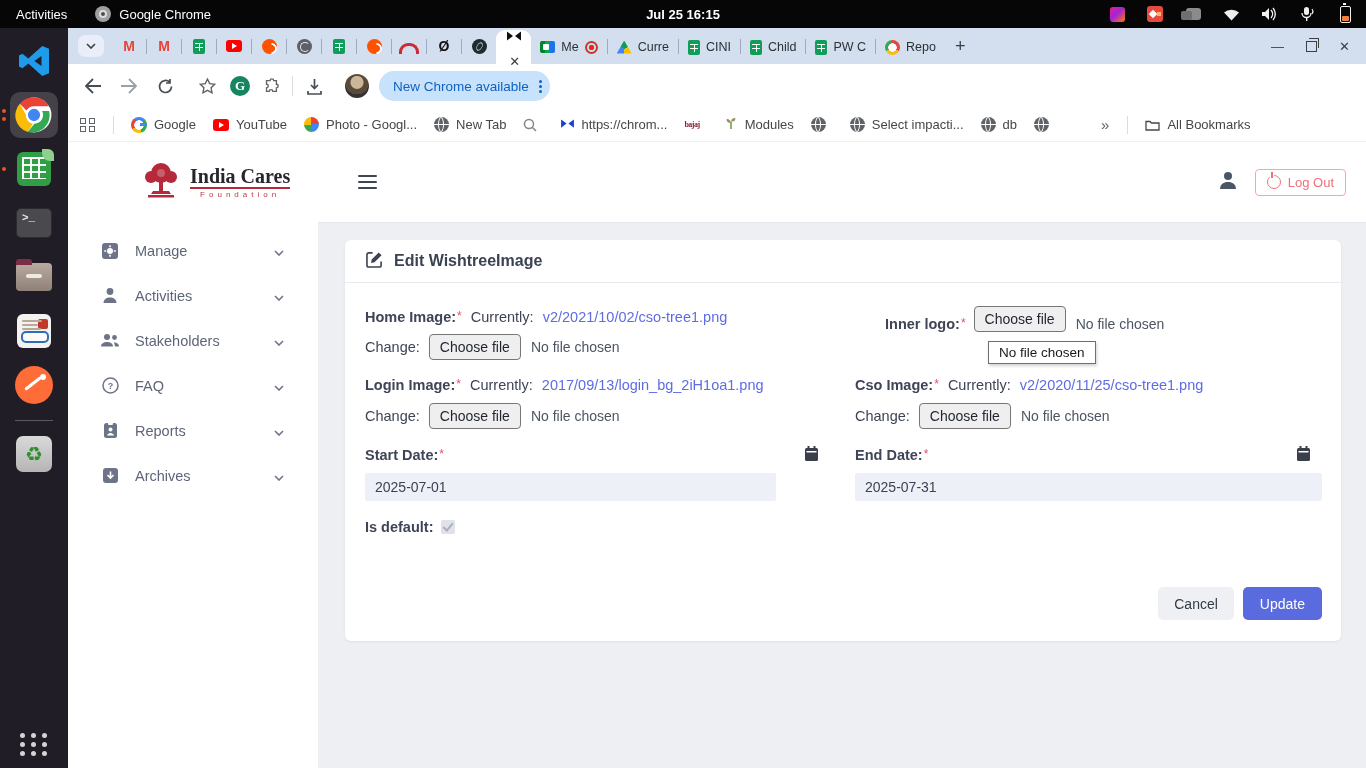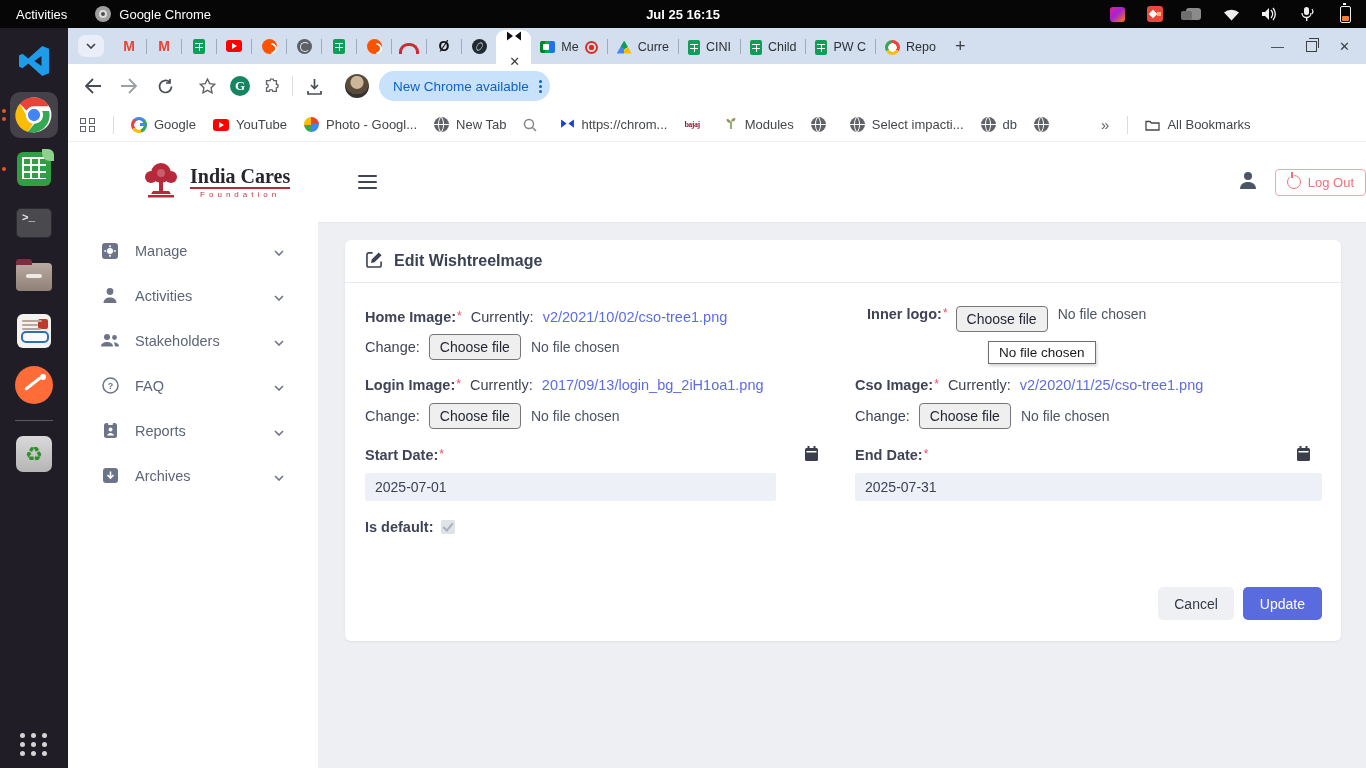--- a/index.html
+++ b/index.html
@@ -126,21 +126,21 @@
   
   .page{position:absolute;left:68px;top:142px;right:0;bottom:0;background:#edeff3;z-index:20;}
   .page-header{position:absolute;left:0;top:0;right:0;height:80px;background:#fff;display:flex;align-items:center;box-shadow:0 1px 0 rgba(40,50,80,.04);}
   .brand{margin-left:72px;display:flex;align-items:center;gap:8px;}
   .brand-tree{color:#b5293a;}
   .brand-text{display:flex;flex-direction:column;line-height:1;}
   .brand-name{font-family:"Liberation Serif",serif;font-weight:700;font-size:20px;color:#26262e;border-bottom:2px solid #b5293a;padding-bottom:1px;}
   .brand-tag{font-size:8px;letter-spacing:4px;color:#c03a44;margin-top:2px;text-transform:none;text-align:center;}
   .hamburger{margin-left:62px;display:flex;flex-direction:column;gap:3.5px;padding:6px;}
   .hamburger i{display:block;width:19px;height:2.6px;background:#3f4553;border-radius:1px;}
-  .hdr-right{margin-left:auto;display:flex;align-items:center;gap:16px;margin-right:0;}
+  .hdr-right{margin-left:auto;display:flex;align-items:center;gap:16px;margin-right:20px;}
   .logout-btn{display:flex;align-items:center;gap:7px;border:1px solid #f3a7ac;color:#ee707a;border-radius:4px;padding:5px 11px;font-size:13px;background:#fff;}
   .power-ic{width:12px;height:12px;border:1.6px solid #ee707a;border-radius:50%;position:relative;display:inline-block;}
   .power-ic::after{content:'';position:absolute;left:3.5px;top:-4px;width:1.8px;height:6px;background:#ee707a;box-shadow:0 0 0 1.2px #fff;}
 
   .sidebar{position:absolute;left:0;top:80px;width:250px;bottom:0;background:#fff;padding-top:6px;box-sizing:border-box;text-align:right;}
   .side-item{height:45px;display:flex;align-items:center;padding:0 34px 0 32px;color:#5d6577;font-size:14.5px;}
   .side-item .s-ic{width:20px;display:flex;justify-content:center;color:#6e7487;}
   .side-item .s-label{margin-left:15px;}
   .side-item .chev{margin-left:auto;}
 
@@ -632,21 +632,21 @@
             <span class="flabel">Home Image:</span><span class="req">*</span>
             <span style="margin-left:5px;">Currently:</span>
             <a class="link" style="margin-left:5px;text-decoration:none;">v2/2021/10/02/cso-tree1.png</a>
           </div>
           <div class="abs" style="left:20px;top:52px;display:flex;align-items:center;">
             <span class="changeword">Change:</span>
             <span class="file-btn">Choose file</span>
             <span class="nofile">No file chosen</span>
           </div>
 
-          <div class="abs" style="left:522px;top:24px;display:flex;align-items:flex-start;">
+          <div class="abs" style="left:540px;top:24px;display:flex;align-items:flex-end;">
             <span><span class="flabel">Inner logo:</span><span class="req">*</span></span>
             <span class="file-btn" style="margin-left:8px;">Choose file</span>
             <span class="nofile">No file chosen</span>
           </div>
           <div class="tooltip" style="left:643px;top:59px;">No file chosen</div>
 
           <div class="abs" style="left:20px;top:95px;">
             <span class="flabel">Login Image:</span><span class="req">*</span>
             <span style="margin-left:5px;">Currently:</span>
             <a class="link" style="margin-left:5px;text-decoration:none;">2017/09/13/login_bg_2iH1oa1.png</a>

